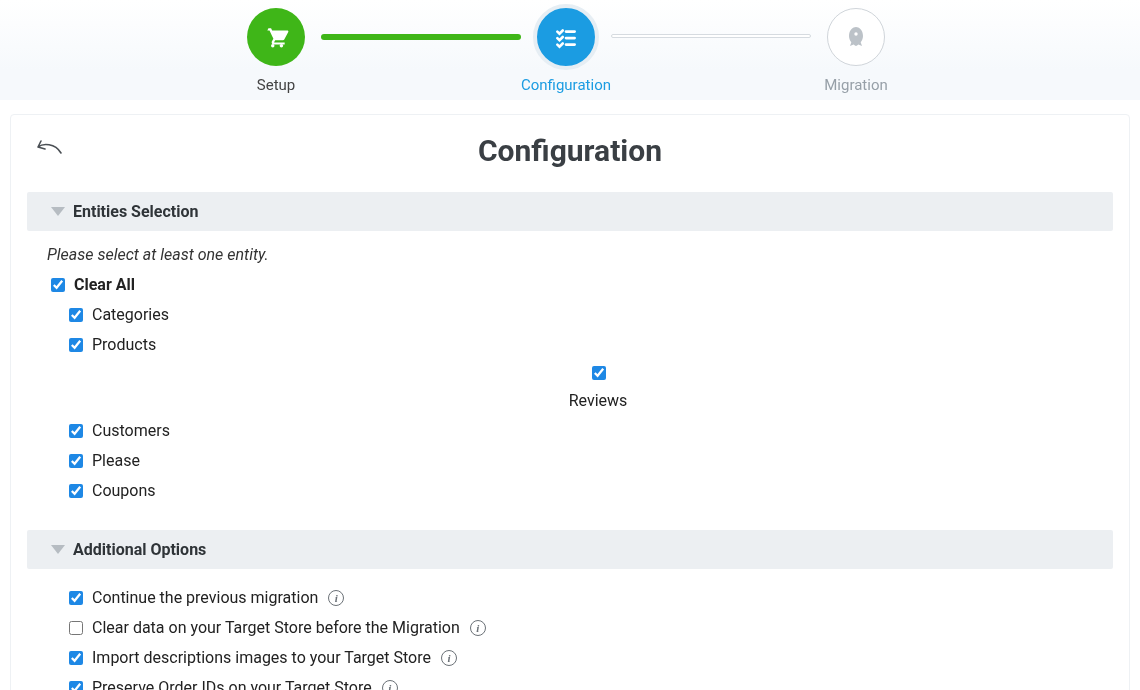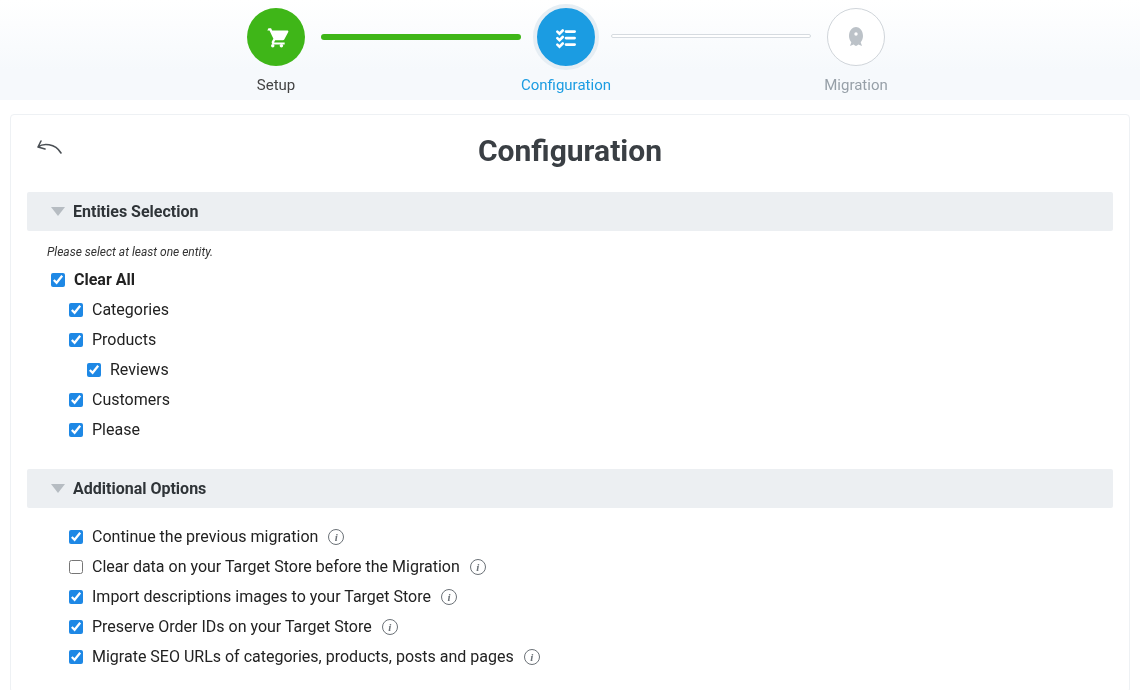--- a/index.html
+++ b/index.html
@@ -107,39 +107,39 @@
   }
   .section-title {
     font-weight: 700;
     font-size: 16px;
     color: #2f3438;
   }
 
   .hint {
     margin: 14px 16px 6px 36px;
     font-style: italic;
-    font-size: 12px;
+    font-size: 16px;
     color: #333;
   }
 
   
   .checks {
     margin: 4px 16px 0 36px;
     font-size: 16px;
     color: #222;
   }
   .row {
     display: flex;
     align-items: center;
     gap: 6px;
     padding: 3px 0;
     line-height: 1.5;
   }
   .indent-1 { padding-left: 18px; }
-  .indent-2 { padding-left: 36px; }
+  .indent-2 { padding-left: 36px; flex-direction: column; }
   .cb {
     width: 14px; height: 14px;
     accent-color: #1e88e5;
     flex-shrink: 0;
   }
   .row-label.bold { font-weight: 700; }
   .info {
     width: 16px; height: 16px;
     border: 1.4px solid #6b7177;
     border-radius: 50%;
@@ -237,20 +237,24 @@
           <span class="row-label">Reviews</span>
         </div>
         <div class="row indent-1">
           <input type="checkbox" class="cb" checked="" style="">
           <span class="row-label">Customers</span>
         </div>
         <div class="row indent-1">
           <input type="checkbox" class="cb" checked="" style="">
           <span class="row-label">Please</span>
         </div>
+        <div class="row indent-1">
+          <input type="checkbox" class="cb" checked="" style="">
+          <span class="row-label">Coupons</span>
+        </div>
       </div>
   </div>
 
   <div class="section" style="margin-top:24px">
     <div class="section-bar">
       <span class="section-caret"></span>
       <span class="section-title">Additional Options</span>
     </div>
   </div>
 

